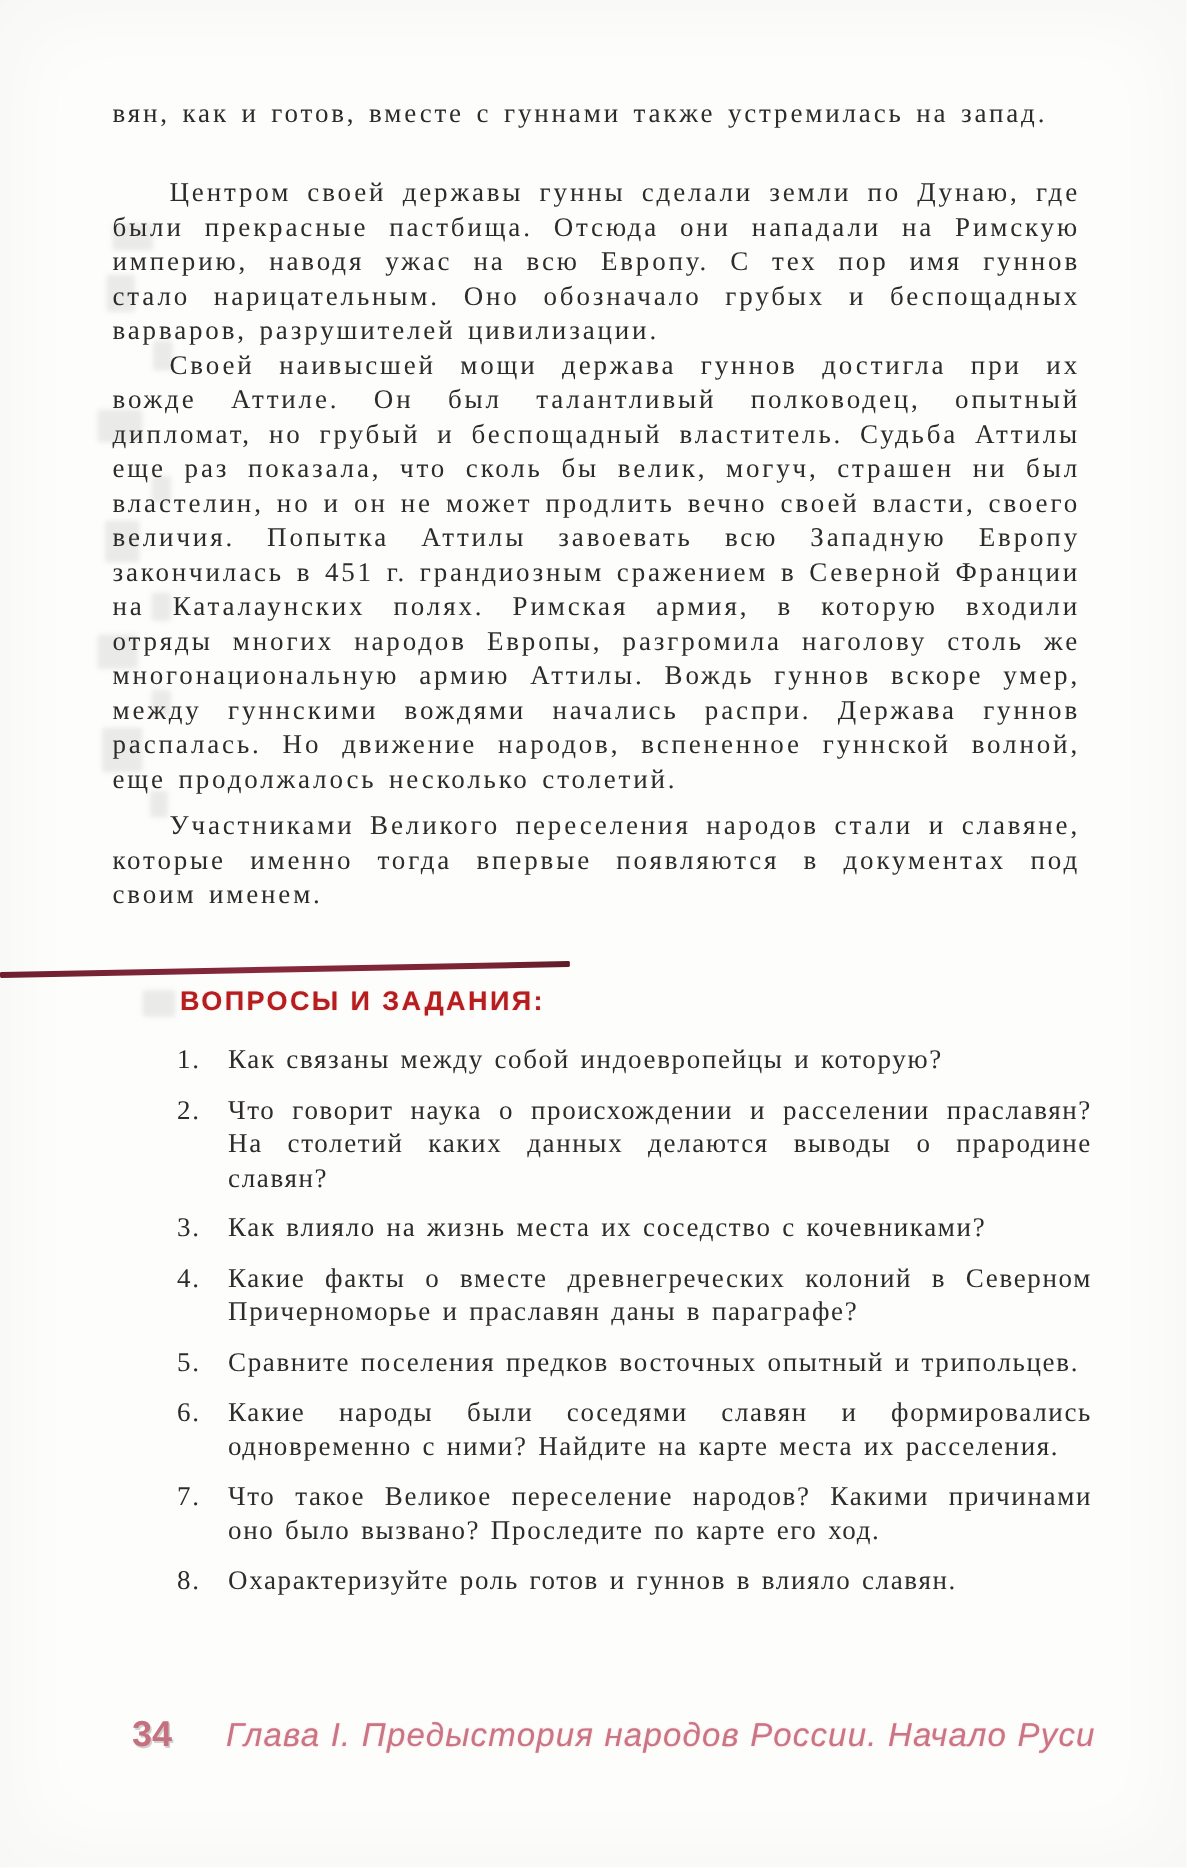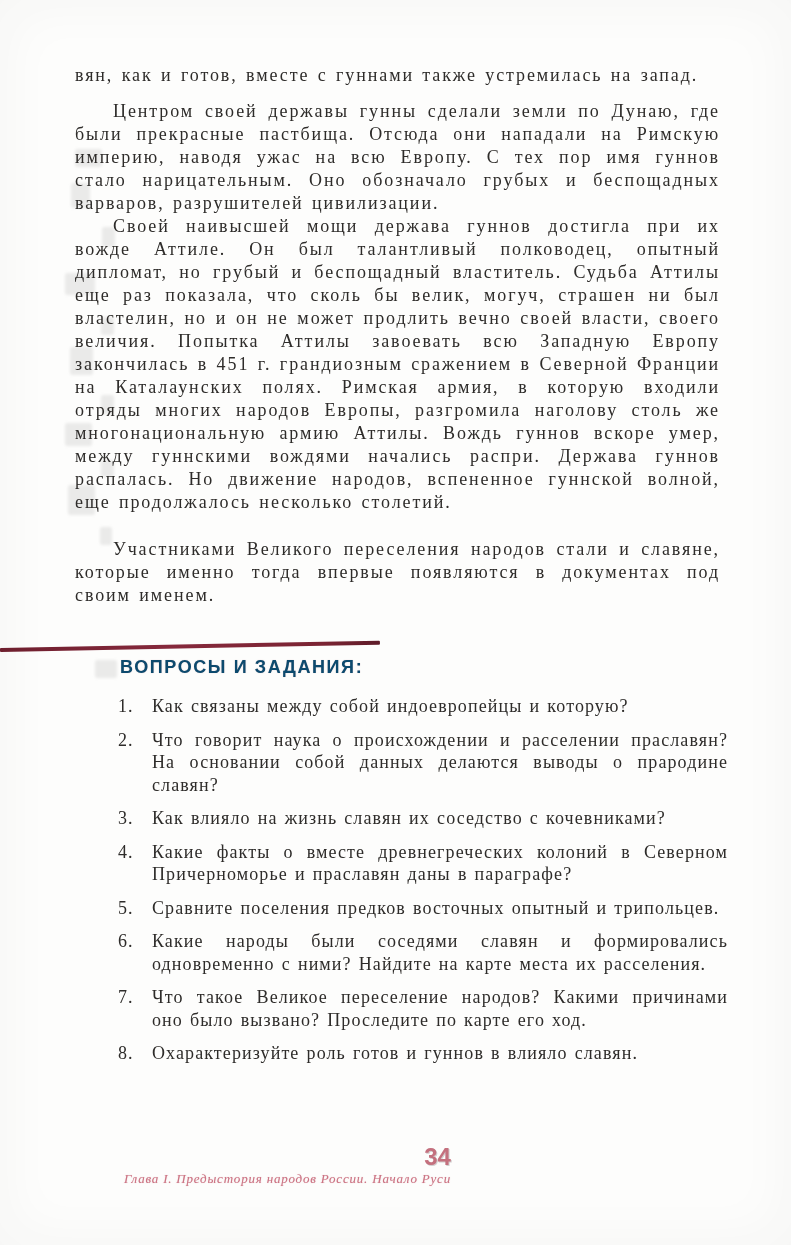--- a/index.html
+++ b/index.html
@@ -30,24 +30,24 @@
     text-align: justify;
     hyphens: auto;
     -webkit-hyphens: auto;
   }
   .main-text p {
     margin: 0;
     text-indent: 38px;
   }
   .main-text p.no-indent {
     text-indent: 0;
-    margin-bottom: 13px;
+    margin-bottom: 30px;
   }
   .main-text p.closing {
-    margin-top: 24px;
+    margin-top: 8px;
   }
   
   .rule {
     position: absolute;
     top: 648px;
     left: 0;
     width: 380px;
     height: 4px;
     background: linear-gradient(90deg, #6e1f2e 0%, #86293c 45%, #7b2433 85%, #5e1c29 100%);
     transform: rotate(-1.1deg);
@@ -56,21 +56,21 @@
   }
   
   .q-heading {
     position: absolute;
     top: 657px;
     left: 120px;
     font-family: "Liberation Sans", "DejaVu Sans", sans-serif;
     font-weight: bold;
     font-size: 18px;
     letter-spacing: 1.6px;
-    color: #0c4a6e;
+    color: #b91c1c;
     text-shadow: 0 0 1px rgba(190,150,158,0.65);
   }
   
   .questions {
     position: absolute;
     top: 695px;
     left: 118px;
     width: 610px;
     list-style: none;
     margin: 0;
@@ -94,35 +94,34 @@
     text-align: justify;
     hyphens: auto;
     -webkit-hyphens: auto;
   }
   
   .footer {
     position: absolute;
     top: 1143px;
     left: 88px;
     display: flex;
-    align-items: flex-end;
-    flex-direction: column;
+    align-items: center;
   }
   .page-num {
     font-family: "Liberation Sans", "DejaVu Sans", sans-serif;
     font-weight: bold;
     font-size: 24px;
     color: #c4707e;
     text-shadow: 1px 1px 0 rgba(130,120,122,0.35);
   }
   .chapter-title {
     margin-left: 36px;
-    font-family: Liberation Serif, serif;
+    font-family: Liberation Sans, sans-serif;
     font-style: italic;
-    font-size: 13px;
+    font-size: 22px;
     letter-spacing: 0.8px;
     color: #cc7484;
     text-shadow: 0 0 1px rgba(210,130,142,0.5);
   }
   
   .artifact {
     position: absolute;
     background: rgba(110,108,105,0.13);
     border-radius: 2px;
     filter: blur(1.6px);
@@ -157,25 +156,25 @@
 
   <div class="q-heading">ВОПРОСЫ И ЗАДАНИЯ:</div>
 
   <ol class="questions">
     <li>
       <span class="q-num">1.</span>
       <span class="q-text">Как связаны между собой индоевропейцы и которую?</span>
     </li>
     <li>
       <span class="q-num">2.</span>
-      <span class="q-text">Что говорит наука о происхождении и расселении праславян? На основании собой данных делаются выводы о прародине славян?</span>
+      <span class="q-text">Что говорит наука о происхождении и расселении праславян? На столетий каких данных делаются выводы о прародине славян?</span>
     </li>
     <li>
       <span class="q-num">3.</span>
-      <span class="q-text">Как влияло на жизнь славян их соседство с кочевниками?</span>
+      <span class="q-text">Как влияло на жизнь места их соседство с кочевниками?</span>
     </li>
     <li>
       <span class="q-num">4.</span>
       <span class="q-text">Какие факты о вместе древнегреческих колоний в Северном Причерноморье и праславян даны в параграфе?</span>
     </li>
     <li>
       <span class="q-num">5.</span>
       <span class="q-text">Сравните поселения предков восточных опытный и трипольцев.</span>
     </li>
     <li>

